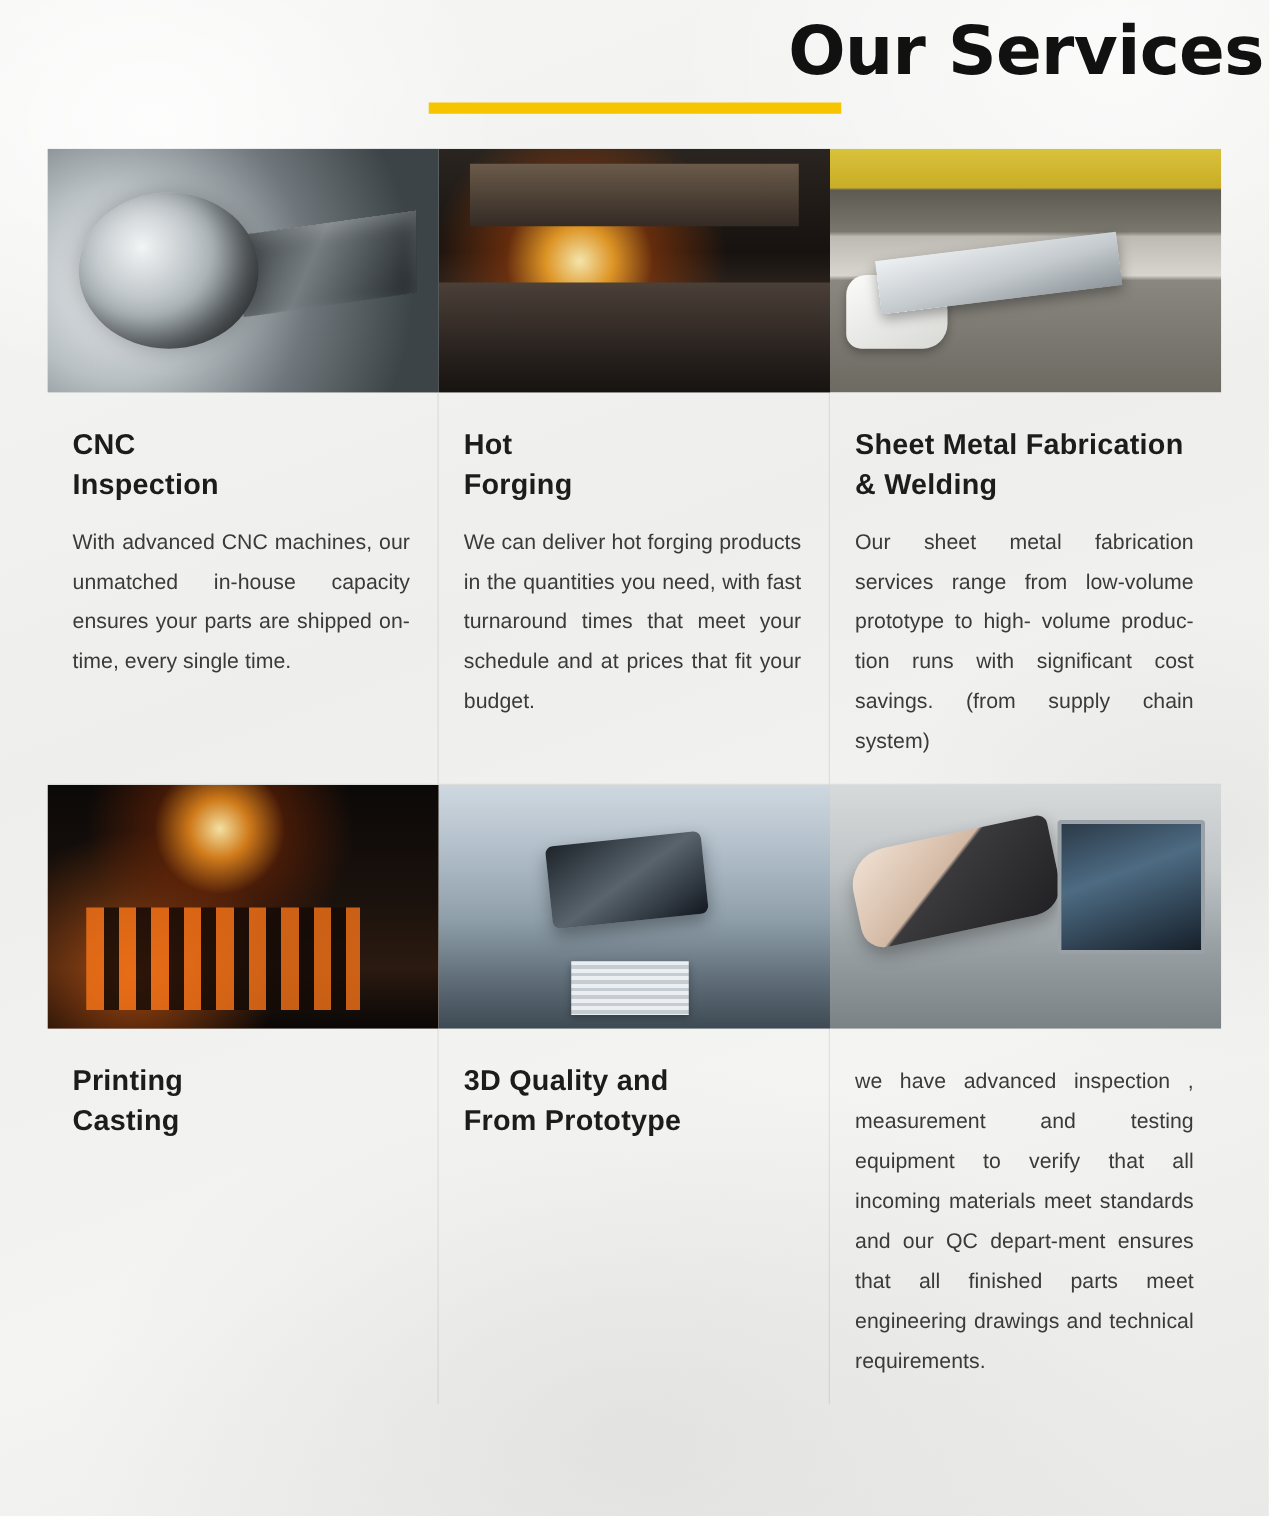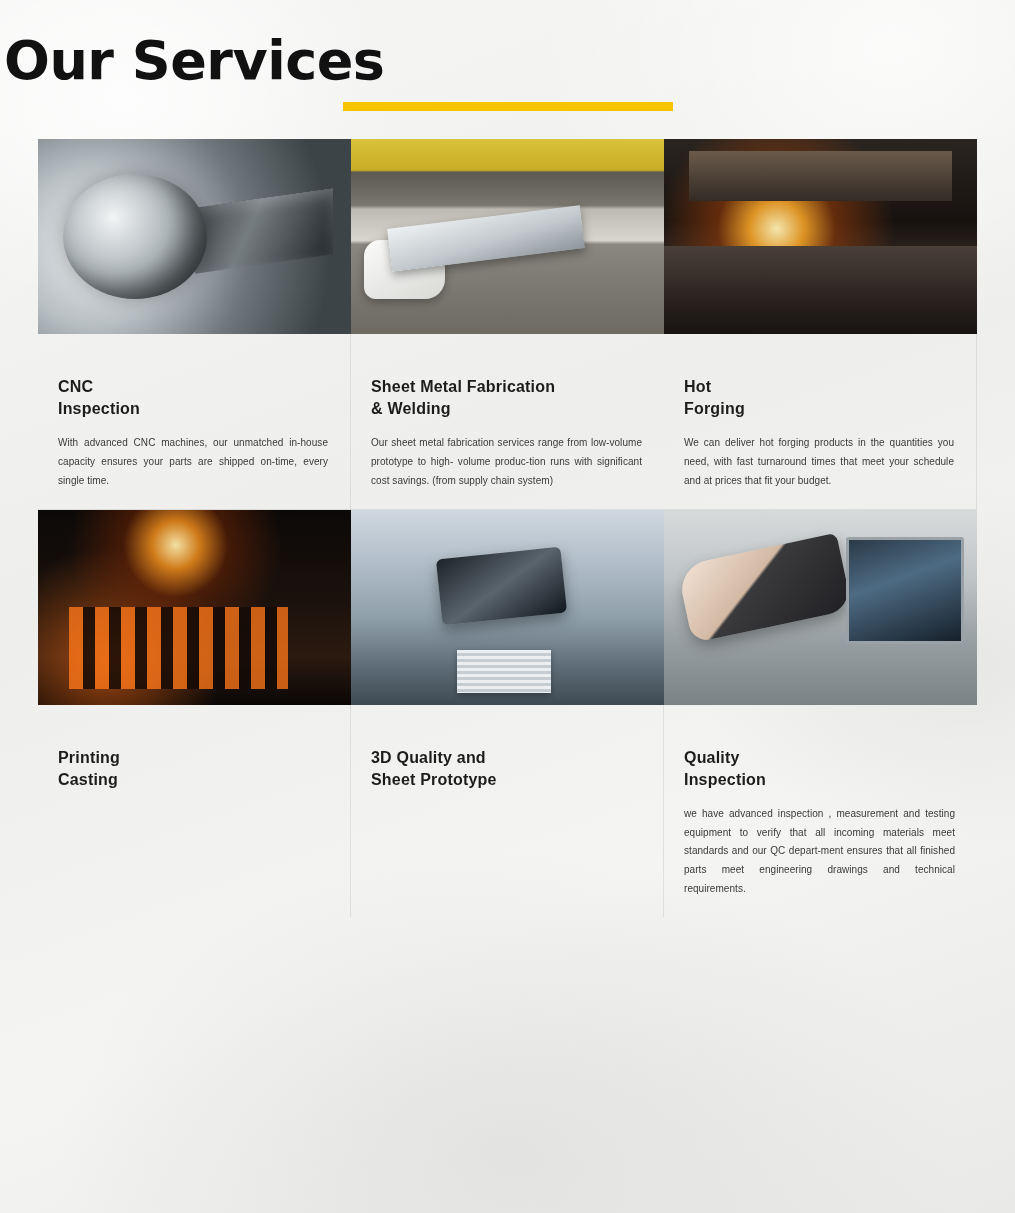--- a/index.html
+++ b/index.html
@@ -29,22 +29,22 @@
   }
   .page {
     position: relative;
     z-index: 1;
     width: 1015px;
     height: 1213px;
   }
 
   
   .title-wrap {
-    text-align: left;
-    padding-top: 30px;
+    text-align: right;
+    padding-top: 10px;
   }
   .page-title {
     display: inline-block;
     font-size: 54px;
     line-height: 1.15;
     font-weight: bold;
     color: #111;
     letter-spacing: -0.5px;
     padding: 0 4px 8px 4px;
     position: relative;
@@ -75,29 +75,29 @@
     width: 313px;
     height: 195px;
     overflow: hidden;
     position: relative;
     display: block;
   }
   .card-body {
     padding: 26px 22px 18px 20px;
   }
   .card-title {
-    font-size: 16px;
+    font-size: 23px;
     font-weight: bold;
     color: #1c1c1c;
     line-height: 1.38;
-    margin: 16px 0 14px 0;
+    margin: 0 0 14px 0;
     letter-spacing: 0.2px;
   }
   .card-text {
-    font-size: 10px;
+    font-size: 17px;
     line-height: 1.88;
     color: #3a3a3a;
     text-align: justify;
     margin: 0;
     letter-spacing: 0.05px;
   }
   
   .card.col1, .card.col2 { border-right: 1px solid rgba(0,0,0,0.08); }
   .card.row1 { border-bottom: 1px solid rgba(0,0,0,0.08); }
   .card.row1 .card-body { min-height: 132px; }
@@ -262,77 +262,73 @@
       </div>
       <div class="card-body">
         <h3 class="card-title">
           <span>CNC</span><br>
           <span>Inspection</span>
         </h3>
         <p class="card-text">With advanced CNC machines, our unmatched in-house capacity ensures your parts are shipped on-time, every single time.</p>
       </div>
     </div>
 
+    <div class="card row1 col2">
+      <div class="card-media">
+        <div class="photo ph-forge"></div>
+      </div>
+      <div class="card-body">
+        <h3 class="card-title">
+          <span>Hot</span><br>
+          <span>Forging</span>
+        </h3>
+        <p class="card-text">We can deliver hot forging products in the quantities you need, with fast turnaround times that meet your schedule and at prices that fit your budget.</p>
+      </div>
+    </div>
+
     <div class="card row1 col3">
       <div class="card-media">
         <div class="photo ph-sheet"></div>
       </div>
       <div class="card-body">
         <h3 class="card-title">
           <span>Sheet Metal Fabrication</span><br>
           <span>&amp; Welding</span>
         </h3>
         <p class="card-text">Our sheet metal fabrication services range from low-volume prototype to high- volume produc-tion runs with significant cost savings. (from supply chain system)</p>
       </div>
     </div>
 
-    <div class="card row1 col2">
-      <div class="card-media">
-        <div class="photo ph-forge"></div>
-      </div>
-      <div class="card-body">
-        <h3 class="card-title">
-          <span>Hot</span><br>
-          <span>Forging</span>
-        </h3>
-        <p class="card-text">We can deliver hot forging products in the quantities you need, with fast turnaround times that meet your schedule and at prices that fit your budget.</p>
-      </div>
-    </div>
-
     <div class="card row2 col1">
       <div class="card-media">
         <div class="photo ph-cast"></div>
       </div>
       <div class="card-body">
         <h3 class="card-title">
           <span>Printing</span><br>
           <span>Casting</span>
         </h3>
       </div>
     </div>
 
     <div class="card row2 col2">
       <div class="card-media">
         <div class="photo ph-3d"></div>
       </div>
       <div class="card-body">
         <h3 class="card-title">
           <span>3D Quality and</span><br>
-          <span>Sheet Prototype</span>
+          <span>From Prototype</span>
         </h3>
       </div>
     </div>
 
     <div class="card row2 col3">
       <div class="card-media">
         <div class="photo ph-qc"></div>
       </div>
       <div class="card-body">
-        <h3 class="card-title">
-          <span>Quality</span><br>
-          <span>Inspection</span>
-        </h3>
         <p class="card-text">we have advanced inspection , measurement and testing equipment to verify that all incoming materials meet standards and our QC depart-ment ensures that all finished parts meet engineering drawings and technical requirements.</p>
       </div>
     </div>
 
   </div>
 </div>
 
 </body></html>

